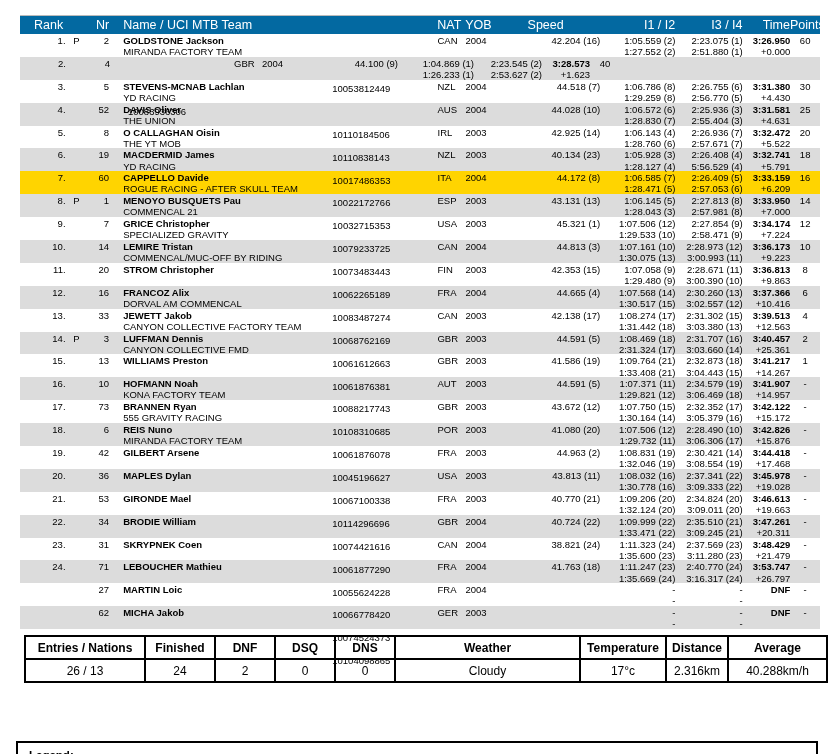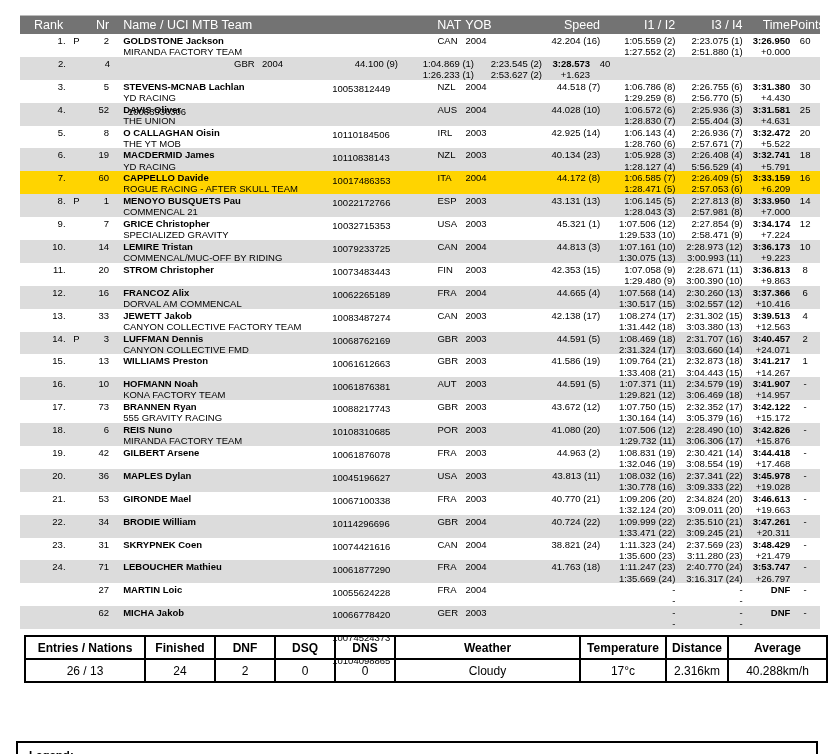--- a/index.html
+++ b/index.html
@@ -5,42 +5,42 @@
   html,body{margin:0;padding:0;}
   body{
     width:834px;height:754px;background:#ffffff;
     font-family:"Liberation Sans", sans-serif;color:#000;
     position:relative;overflow:hidden;
   }
   .sheet{position:absolute;inset:0;}
 
   
   .results{position:absolute;left:20px;top:15px;width:800px;border-top:1px solid #bbb;}
-  .hdr{display:flex;align-items:center;background:#737373;color:#fff;height:18px;font-size:12.5px;white-space:nowrap;}
+  .hdr{display:flex;align-items:center;background:#0369a1;color:#fff;height:18px;font-size:12.5px;white-space:nowrap;}
   .rows{}
   .row{display:flex;height:22.9px;font-size:9.5px;line-height:11.1px;white-space:nowrap;padding-top:1px;box-sizing:border-box;}
   .row.alt{background:#dcdcdc;}
   .row.hl{background:#ffd400;}
 
   .c-rank{width:48px;text-align:right;box-sizing:border-box;padding-right:2px;}
   .c-p{width:18px;text-align:center;}
   .c-nr{width:24px;text-align:right;}
   .c-name{width:200px;text-align:left;box-sizing:border-box;padding-left:7px;margin-left:7px;}
   .c-uci{width:100px;text-align:left;box-sizing:border-box;padding-left:18px;margin-top:48px;}
   .c-nat{width:42px;text-align:left;box-sizing:border-box;padding-left:24px;}
   .c-yob{width:36px;text-align:left;box-sizing:border-box;padding-left:10px;}
   .c-speed{width:110px;text-align:right;}
   .c-i12{width:76px;text-align:right;}
   .c-i34{width:68px;text-align:right;}
   .c-time{width:48px;text-align:right;}
   .c-points{width:30px;text-align:center;}
 
   .hdr .c-rank{text-align:left;padding-left:14px;}
   .hdr .c-name{padding-left:7px;}
-  .hdr .c-speed{}
+  .hdr .c-speed{text-align:center;}
   .hdr .c-points{overflow:visible;}
 
   .b{font-weight:bold;}
   .ln{display:block;}
 
   
   .summary{position:absolute;left:16px;top:635px;width:802px;border-collapse:collapse;table-layout:fixed;margin-left:8px;}
   .summary td{border:2px solid #000;font-size:12px;text-align:center;height:21px;padding:0 2px;overflow:hidden;}
   .summary tr.h td{font-weight:bold;}
 
@@ -421,21 +421,21 @@
       <span class="c-i12">
         <span class="ln">1:08.469 (18)</span>
         <span class="ln">2:31.324 (17)</span>
       </span>
       <span class="c-i34">
         <span class="ln">2:31.707 (16)</span>
         <span class="ln">3:03.660 (14)</span>
       </span>
       <span class="c-time">
         <span class="ln b">3:40.457</span>
-        <span class="ln">+24.071</span>
+        <span class="ln">+25.361</span>
       </span>
       <span class="c-points">2</span>
     </div>
         <div class="row">
       <span class="c-rank">15.</span>
       <span class="c-p"></span>
       <span class="c-nr">13</span>
       <span class="c-name">
         <span class="ln b">WILLIAMS Preston</span>
         <span class="ln"></span>

